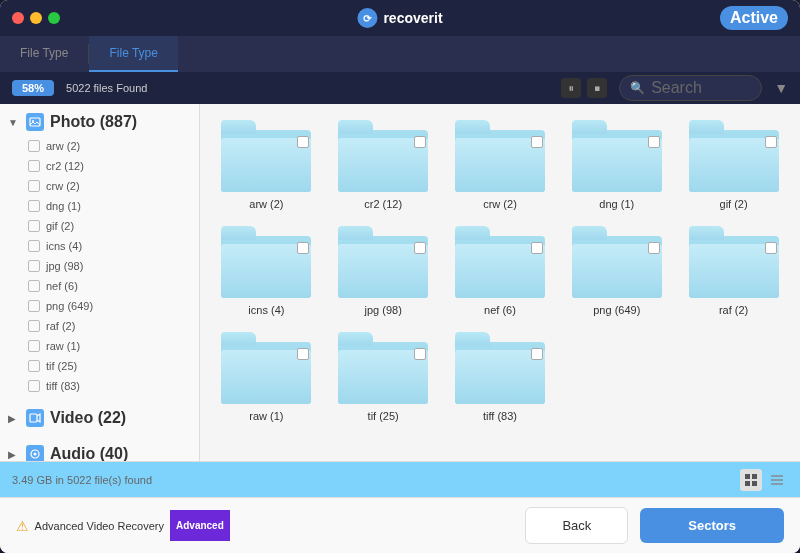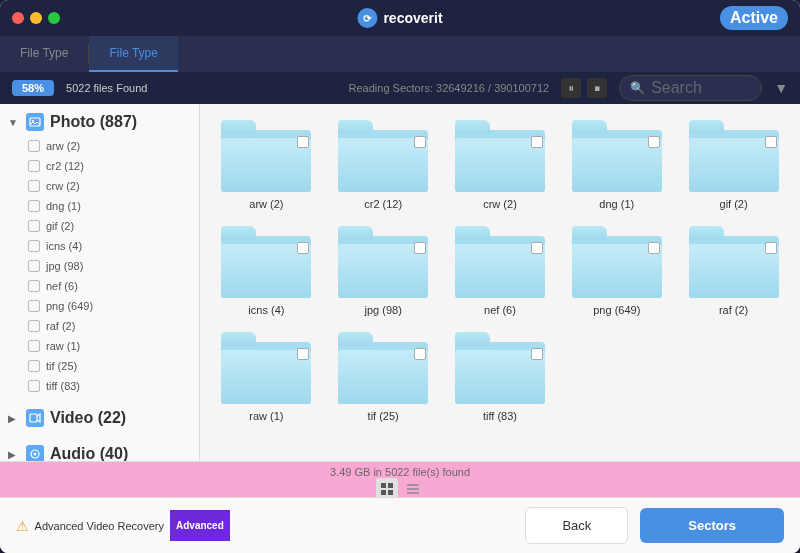--- a/index.html
+++ b/index.html
@@ -71,21 +71,21 @@
 
     .folder-icon { width: 90px; height: 72px; position: relative; }
     .folder-back { position: absolute; bottom: 0; left: 0; right: 0; height: 62px; background: linear-gradient(180deg, #a8dff0 0%, #7bcee8 100%); border-radius: 4px; }
     .folder-tab { position: absolute; top: 0; left: 0; width: 35px; height: 14px; background: linear-gradient(180deg, #b8e8f5 0%, #a0d8ee 100%); border-radius: 4px 6px 0 0; }
     .folder-front { position: absolute; bottom: 0; left: 0; right: 0; height: 54px; background: linear-gradient(180deg, #c5ecf8 0%, #9ed8ed 100%); border-radius: 3px; }
     .folder-checkbox { position: absolute; top: 16px; right: 2px; width: 12px; height: 12px; border: 1px solid #aaa; border-radius: 2px; background: white; }
 
     .file-name { font-size: 11px; color: #333; text-align: center; }
 
     
-    .bottom-bar { background: #f9a8d4; border-top: 1px solid #ddd; height: 36px; display: flex; align-items: center; padding: 4px 12px; flex-shrink: 0; flex-direction: column; }
+    .bottom-bar { background: #7dd3fc; border-top: 1px solid #ddd; height: 36px; display: flex; align-items: center; padding: 12px 12px; flex-shrink: 0; }
     .bottom-info { font-size: 11px; color: #666; flex: 1; }
     .view-icons { display: flex; gap: 4px; }
     .view-btn { width: 22px; height: 22px; display: flex; align-items: center; justify-content: center; border-radius: 3px; cursor: pointer; color: #888; font-size: 14px; }
     .view-btn.active { background: #e0e0e0; color: #333; }
 
     
     .action-bar { background: #f9f9f9; border-top: 1px solid #ddd; height: 56px; display: flex; align-items: center; padding: 0 16px; gap: 12px; flex-shrink: 0; }
     .advanced-section { display: flex; align-items: center; gap: 6px; flex: 1; }
     .adv-icon { color: #e8a020; font-size: 14px; }
     .adv-label { font-size: 11px; color: #333; }
@@ -116,24 +116,20 @@
     <div class="tab">File Type</div>
     <div class="tab-separator"></div>
     <div class="tab active">File Type</div>
   </div>
 
   <div class="progress-bar">
     <div class="progress-pill">
       <span>58%</span>
     </div>
     <span class="progress-text">5022 files Found</span>
-    <span class="progress-sector">
-      <span>Reading Sectors:</span>
-      <span>32649216 / 390100712</span>
-    </span>
     <div class="progress-icons">
       <div class="prog-icon">
         <span style="color:#aaa;font-size:11px;">⏸</span>
       </div>
       <div class="prog-icon">
         <span style="color:#aaa;font-size:11px;">⏹</span>
       </div>
     </div>
     <div class="search-box">
       <span style="color:#666;font-size:12px;">🔍</span>

